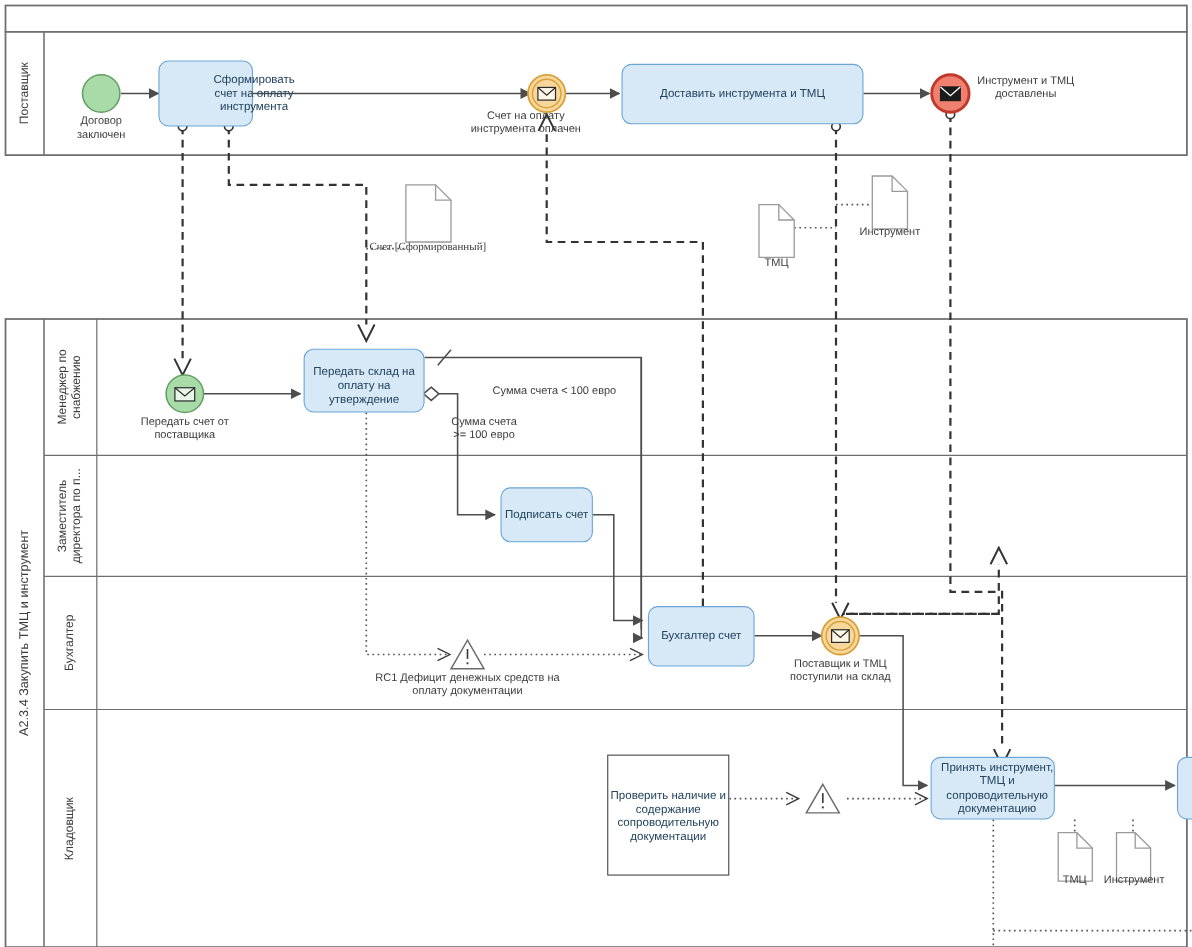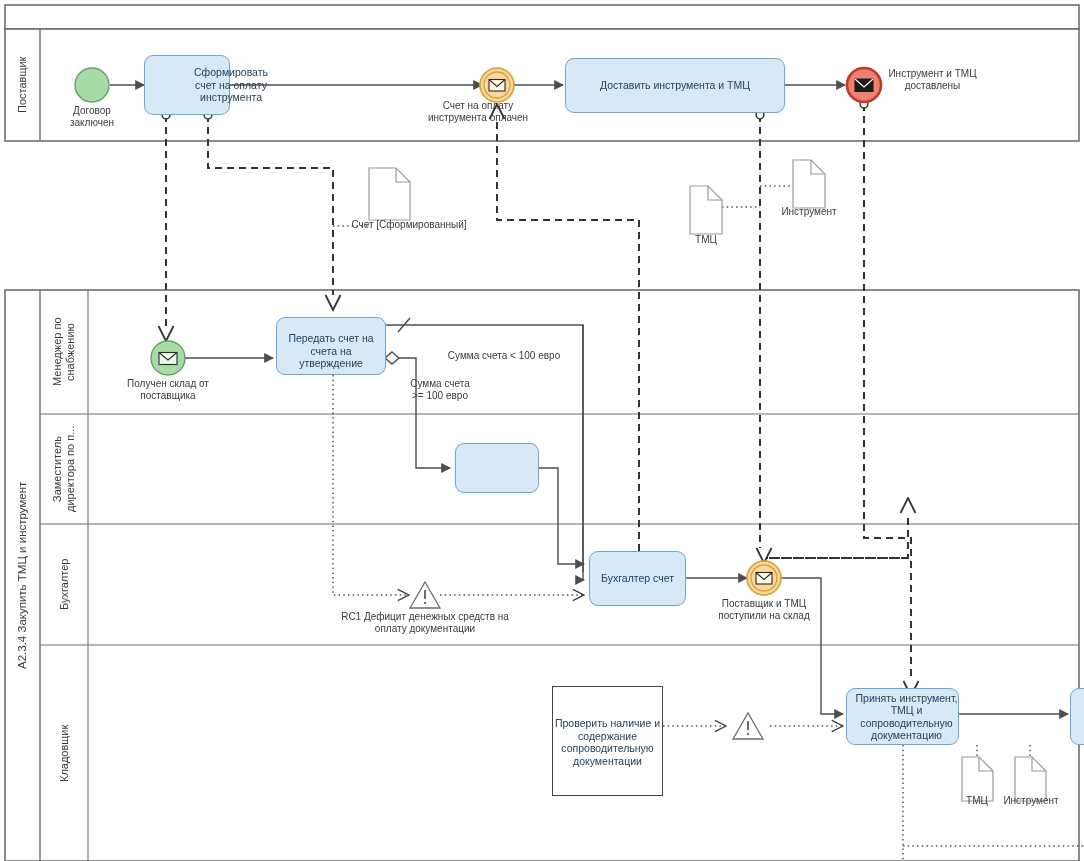--- a/index.html
+++ b/index.html
@@ -227,50 +227,51 @@
   <div class="lane-label" style="left:40px;top:524px;width:48px;height:121px;">Бухгалтер</div>
   <div class="lane-label" style="left:40px;top:645px;width:48px;height:216px;">Кладовщик</div>
 
   <div class="task" style="left:144px;top:55px;width:86px;height:60px;"></div>
   <div class="node-text" style="left:147px;top:57px;width:80px;height:56px;margin-left:44px;">Сформировать счет на оплату инструмента</div>
 
   <div class="task" style="left:565px;top:58px;width:220px;height:55px;"></div>
   <div class="node-text" style="left:570px;top:58px;width:210px;height:55px;">Доставить инструмента и ТМЦ</div>
 
   <div class="task" style="left:276px;top:317px;width:110px;height:58px;"></div>
-  <div class="node-text" style="left:278px;top:329px;width:106px;height:44px;">Передать счет на счета на утверждение</div>
+  <div class="node-text" style="left:278px;top:329px;width:106px;height:44px;">Передать склад на оплату на утверждение</div>
 
   <div class="task" style="left:455px;top:443px;width:84px;height:50px;"></div>
+  <div class="node-text" style="left:457px;top:443px;width:80px;height:50px;">Подписать счет</div>
 
   <div class="task" style="left:589px;top:551px;width:97px;height:55px;"></div>
   <div class="node-text" style="left:591px;top:551px;width:93px;height:55px;">Бухгалтер счет</div>
 
   <div class="subproc" style="left:552px;top:686px;width:111px;height:110px;"></div>
   <div class="node-text" style="left:554px;top:712px;width:107px;height:60px;color:#23445d;">Проверить наличие и содержание сопроводительную документации</div>
 
   <div class="task" style="left:846px;top:688px;width:113px;height:57px;"></div>
   <div class="node-text" style="left:848px;top:688px;width:117px;height:57px;">Принять инструмент, ТМЦ и сопроводительную документацию</div>
 
   <div class="task" style="left:1070px;top:688px;width:40px;height:57px;"></div>
 
   <div class="ann-text" style="left:52px;top:105px;width:80px;">Договор заключен</div>
 
   <div class="ann-text" style="left:395px;top:100px;width:110px;margin-left:28px;">Счет на оплату инструмента оплачен</div>
 
   <div class="ann-text" style="left:885px;top:68px;width:95px;">Инструмент и ТМЦ доставлены</div>
 
-  <div class="ann-text" style="left:118px;top:378px;width:100px;">Получен склад от поставщика</div>
+  <div class="ann-text" style="left:118px;top:378px;width:100px;">Передать счет от поставщика</div>
 
   <div class="ann-text" style="left:714px;top:598px;width:100px;">Поставщик и ТМЦ поступили на склад</div>
 
   <div class="cond-text" style="left:418px;top:316px;width:172px;margin-top:34px;">Сумма счета &lt; 100 евро</div>
 
   <div class="cond-text" style="left:405px;top:378px;width:70px;">Сумма счета &gt;= 100 евро</div>
 
-  <div class="doc-text" style="left:350px;top:219px;width:118px;">Счет [Сформированный]</div>
+  <div class="doc-text" style="left:330px;top:219px;width:118px;font-family:Liberation Serif, serif;">Счет [Сформированный]</div>
   <div class="doc-text" style="left:676px;top:234px;width:60px;">ТМЦ</div>
   <div class="doc-text" style="left:769px;top:206px;width:80px;">Инструмент</div>
   <div class="doc-text" style="left:947px;top:795px;width:60px;">ТМЦ</div>
   <div class="doc-text" style="left:990px;top:795px;width:82px;">Инструмент</div>
 
   <div class="ann-text" style="left:330px;top:611px;width:190px;">RC1 Дефицит денежных средств на оплату документации</div>
 
 </div>
 
 </body></html>

